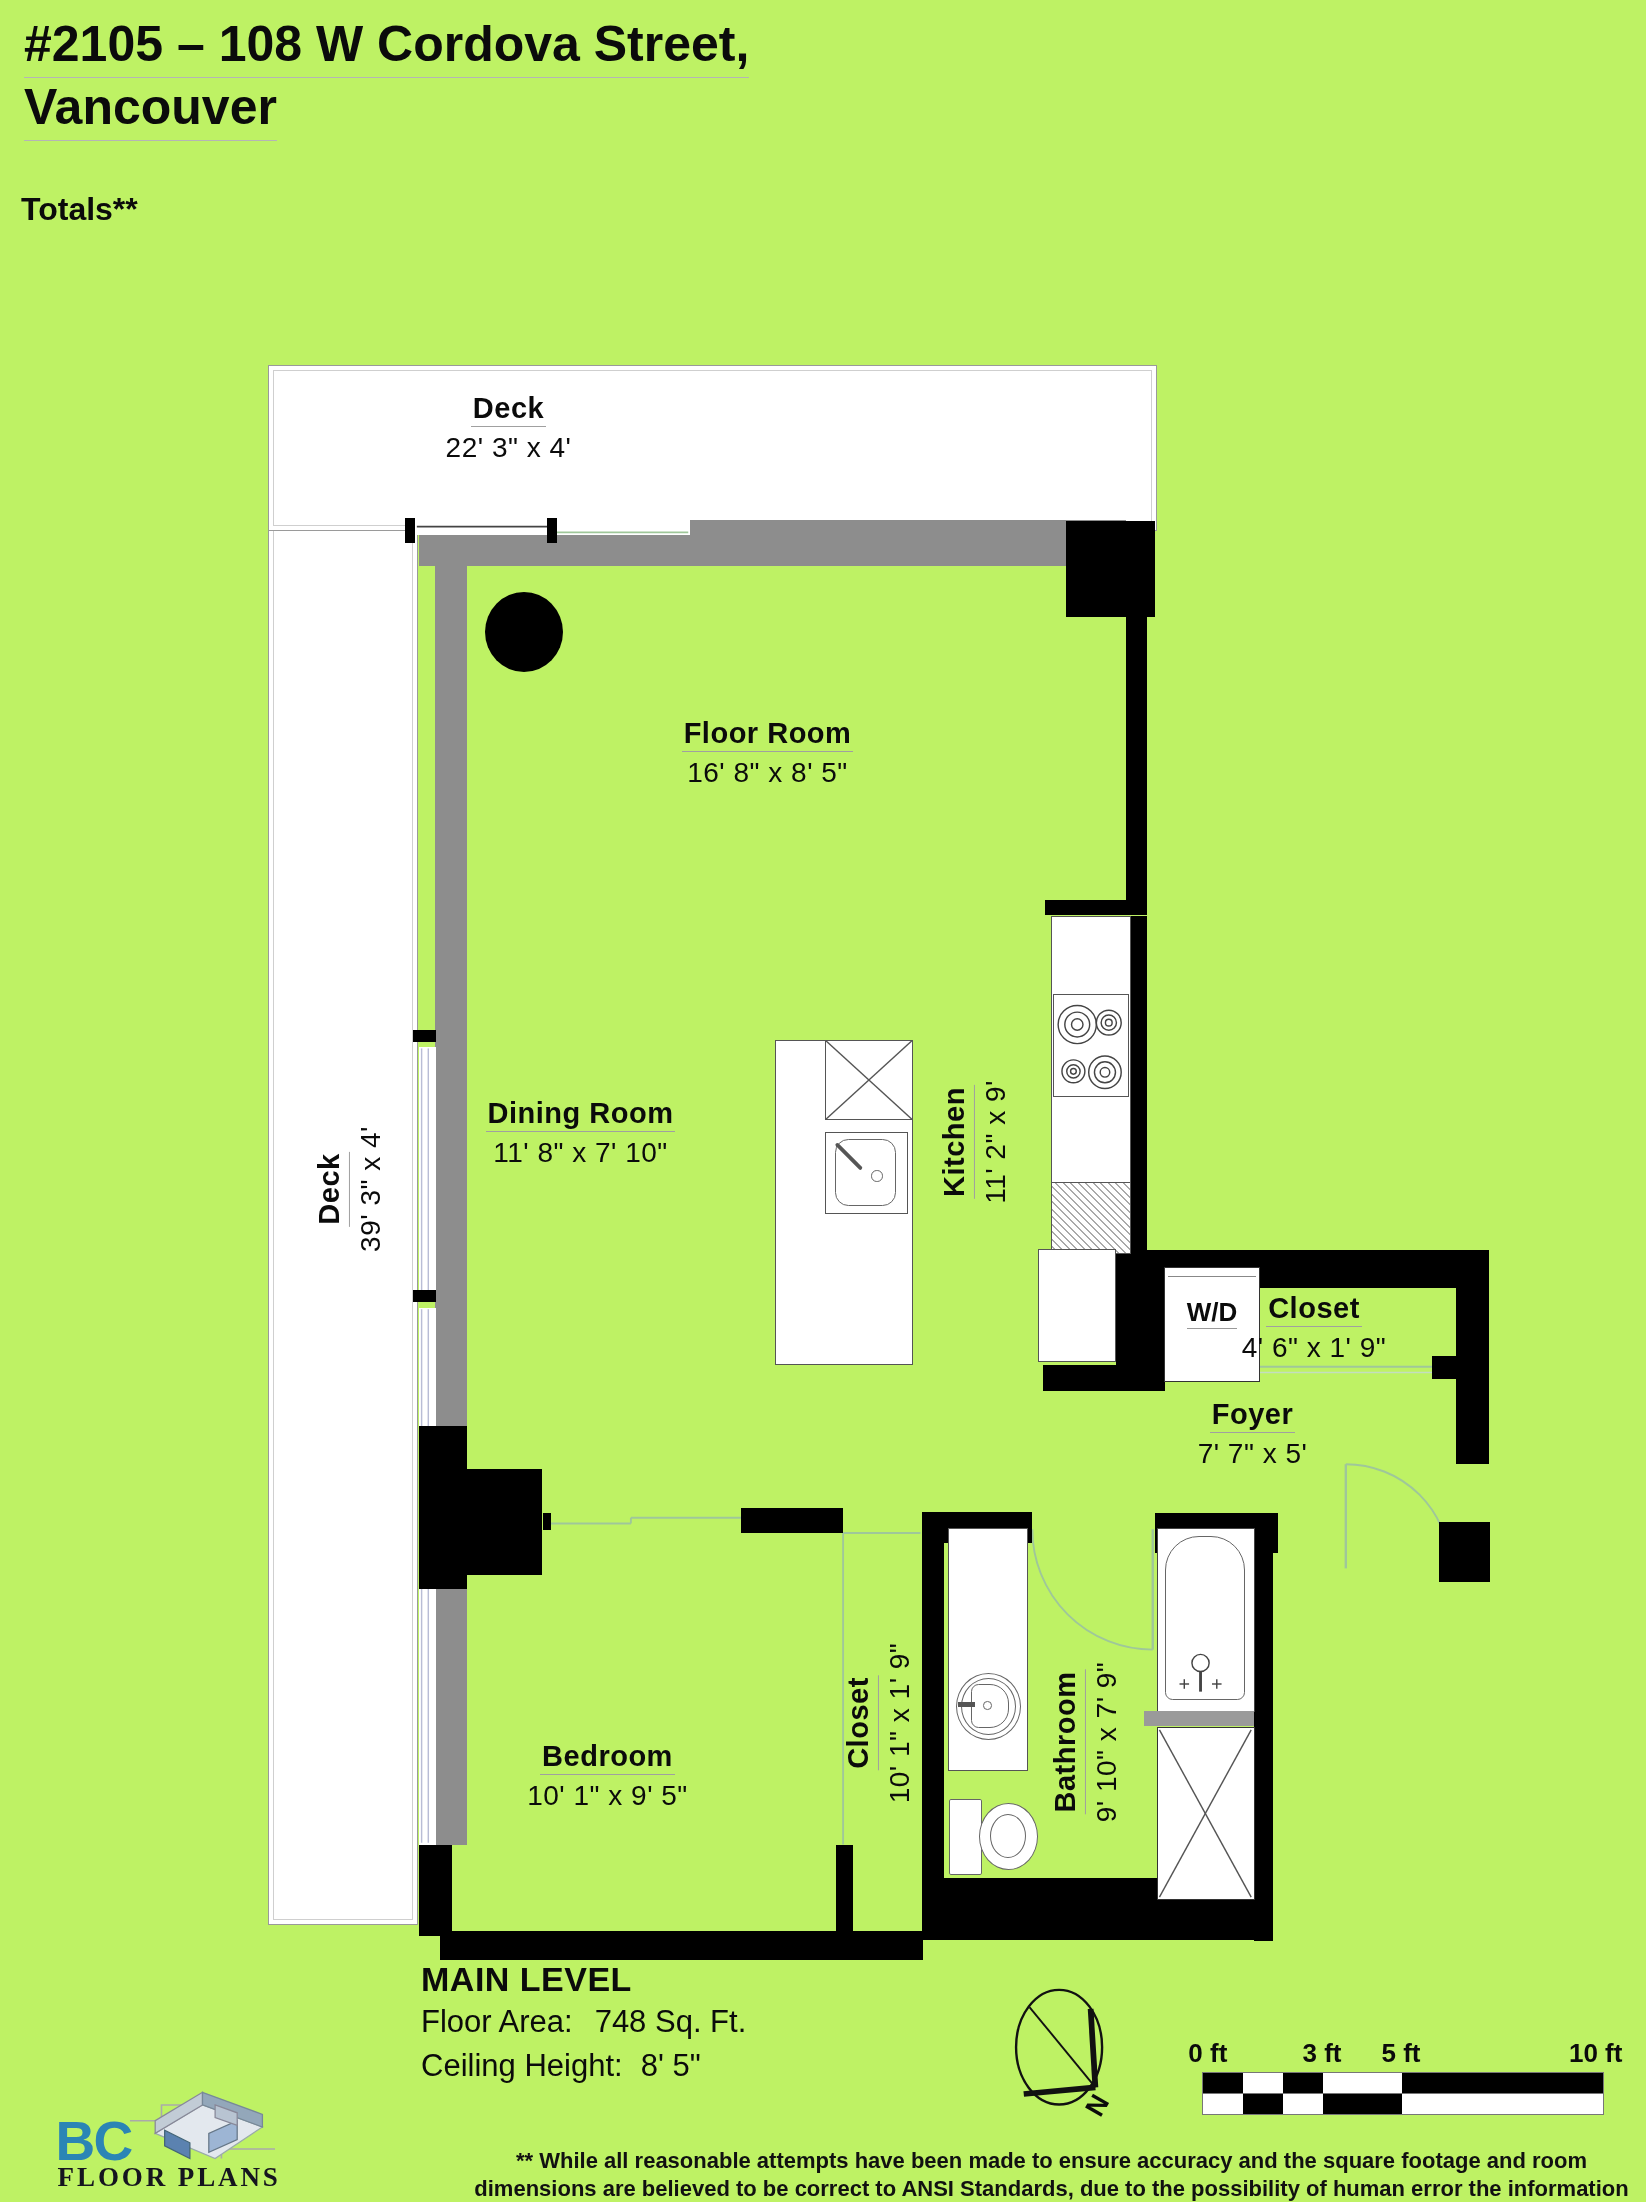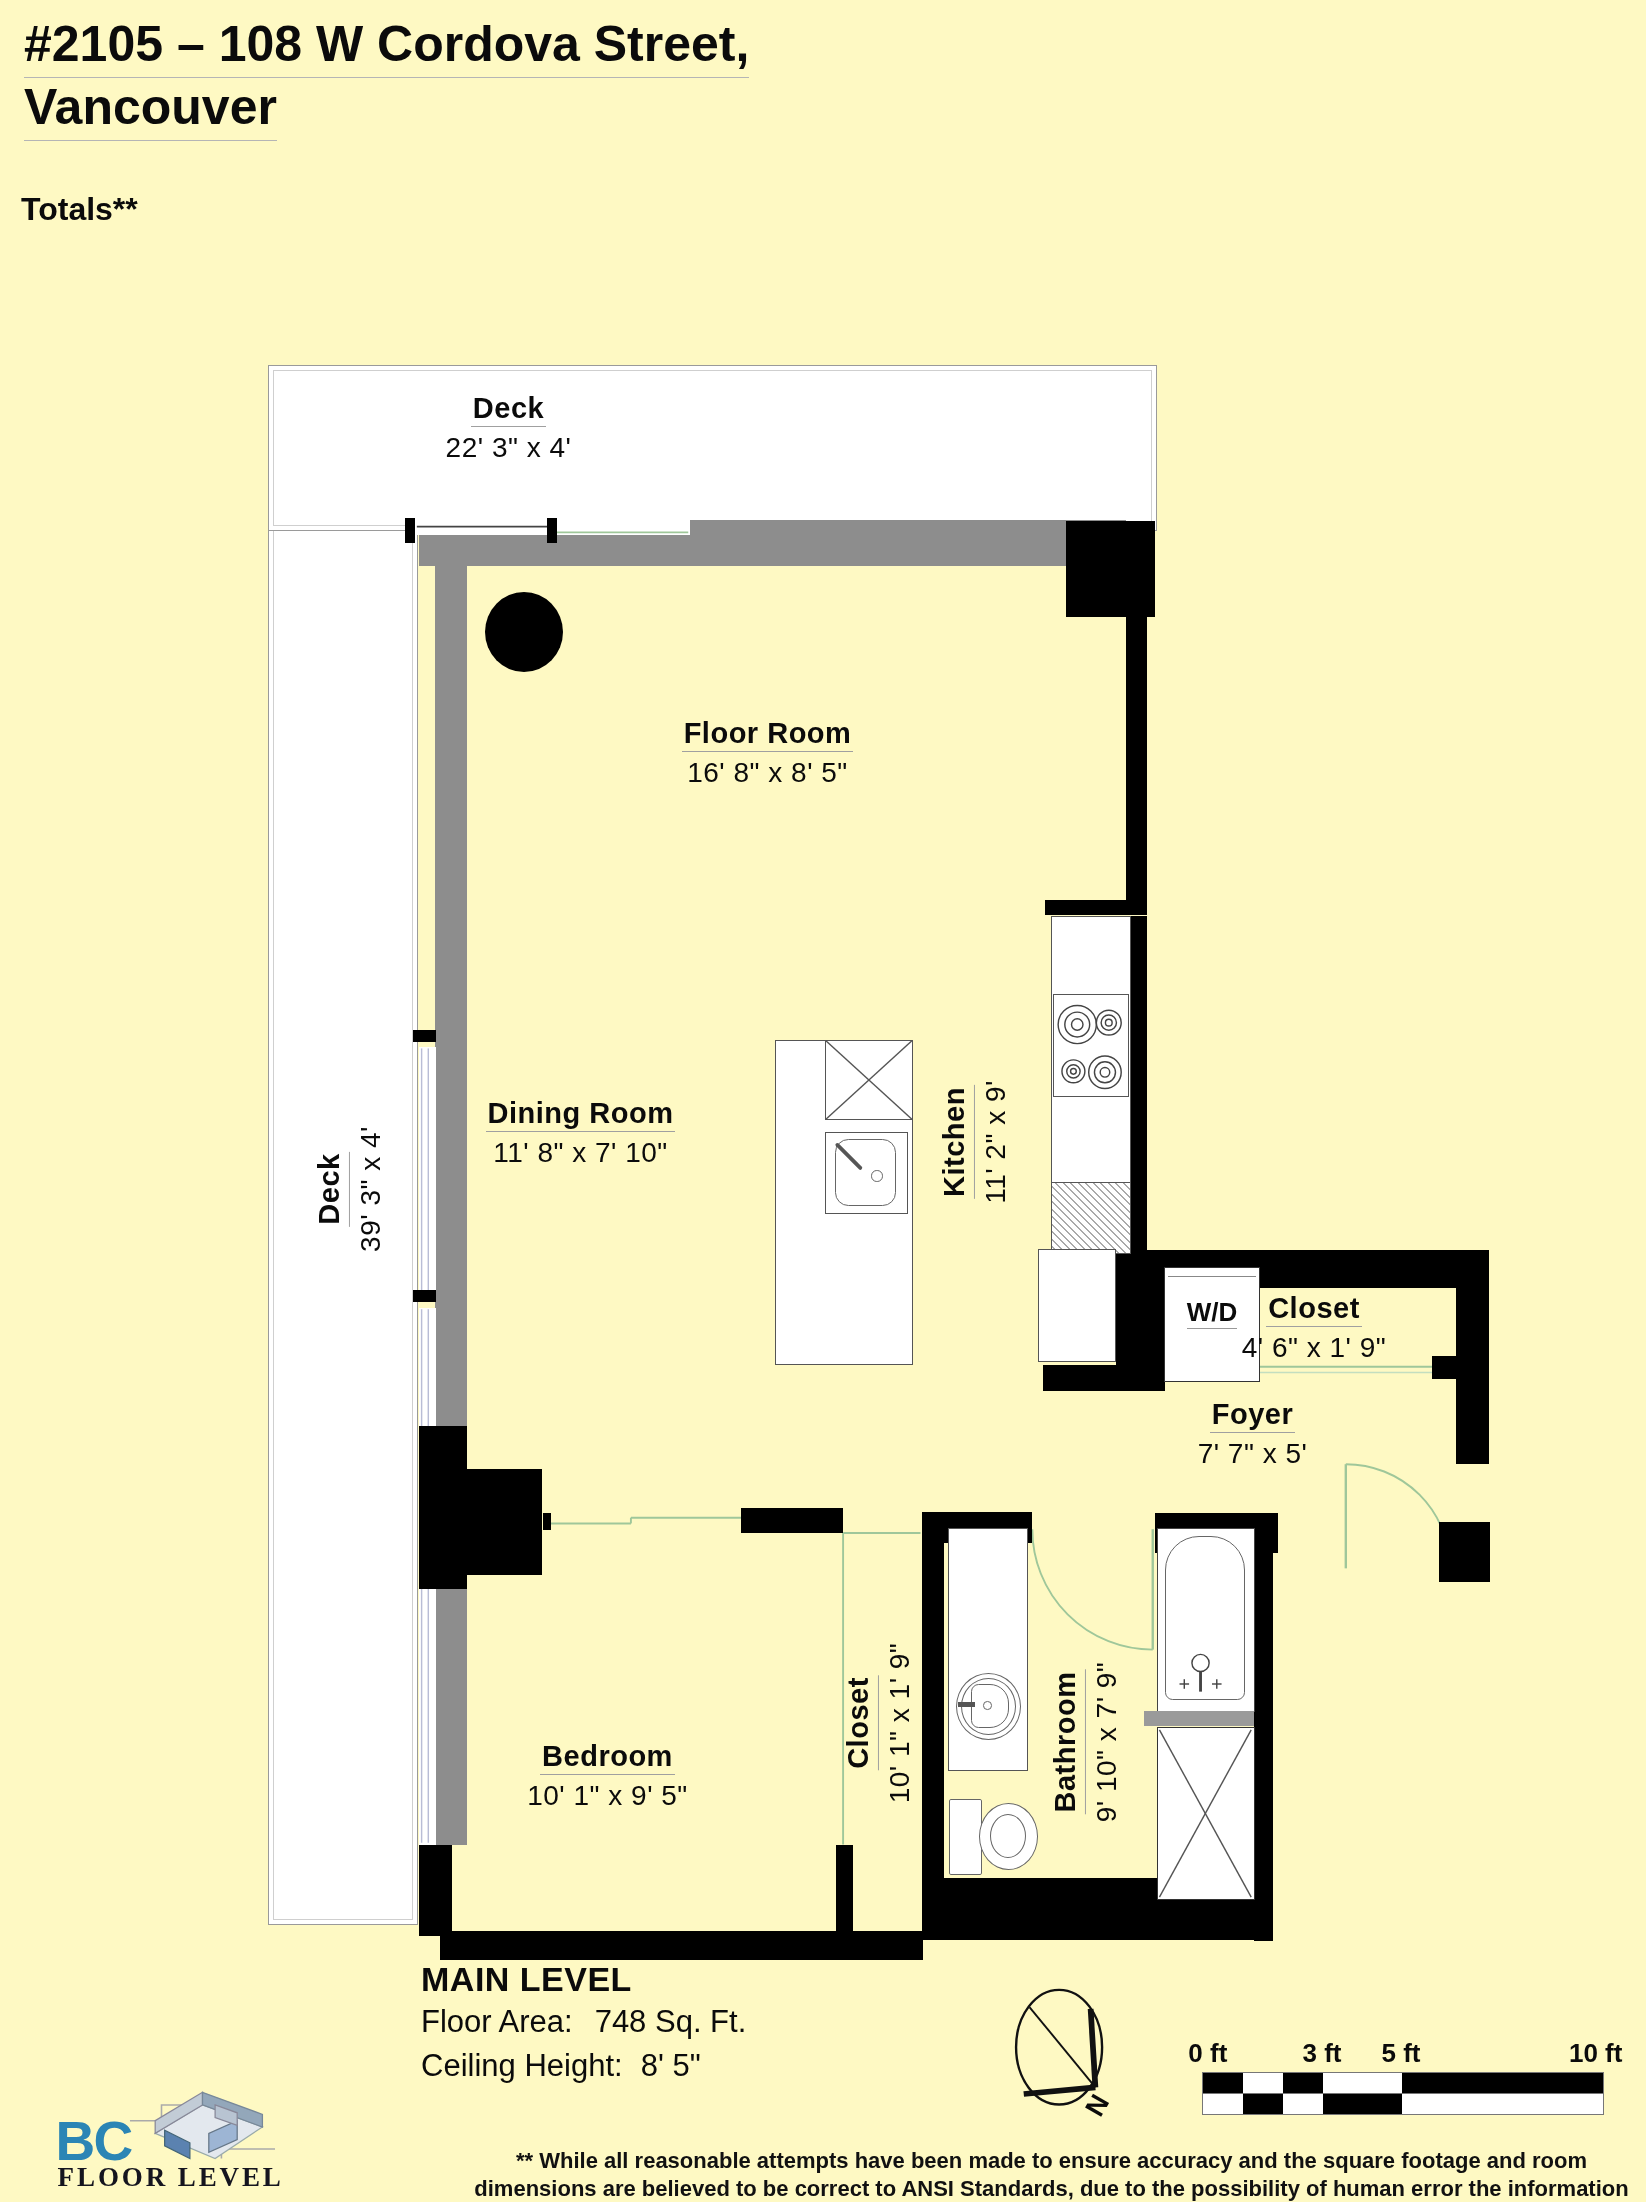--- a/index.html
+++ b/index.html
@@ -1,16 +1,16 @@
 <!DOCTYPE html>
 <html><head>
 <meta charset="utf-8">
 <style>
   html,body{margin:0;padding:0;background:#fff;}
-  #canvas{position:relative;width:1647px;height:2202px;background:#fef9c3;overflow:hidden;
+  #canvas{position:relative;width:1647px;height:2202px;background:#bef264;overflow:hidden;
           font-family:"Liberation Sans",sans-serif;color:#0b0b0b;}
   .abs{position:absolute;}
   .w{position:absolute;background:#000;}
   .gw{position:absolute;background:#8d8d8d;}
   .deck{position:absolute;background:#fff;border:1.9px solid #9a9a9a;box-sizing:border-box;}
   .deck:after{content:"";position:absolute;left:3.8px;top:3.8px;right:3.8px;bottom:3.8px;border:1px solid #cfcfcf;}
   .fx{position:absolute;background:#fff;border:1.4px solid #555;box-sizing:border-box;}
   .fxl{position:absolute;background:#fff;border:1.4px solid #666;box-sizing:border-box;}
   .hatch{position:absolute;box-sizing:border-box;border:1.4px solid #555;
          background:repeating-linear-gradient(45deg,#fff 0 3.8px,#aaa 3.8px 5.3px);}
@@ -251,19 +251,19 @@
     <svg style="left:78px;top:1.9px;" width="153" height="82" viewBox="0 0 96 52">
       <polyline points="2,22 22,22 22,12 40,12" fill="none" stroke="#aaa" stroke-width="1"></polyline>
       <polyline points="94,40 60,40 60,46" fill="none" stroke="#aaa" stroke-width="1"></polyline>
       <polygon points="18,30 48,12 86,26 56,46" fill="#e3e8ee" stroke="#9aa" stroke-width="0.8"></polygon>
       <polygon points="18,30 18,22 48,4 48,12" fill="#c2ccd6" stroke="#889" stroke-width="0.8"></polygon>
       <polygon points="48,12 48,4 86,18 86,26" fill="#93a7ba" stroke="#789" stroke-width="0.8"></polygon>
       <polygon points="24,38 24,28 40,36 40,46" fill="#5b82b0" stroke="#467" stroke-width="0.8"></polygon>
       <polygon points="52,42 52,30 70,22 70,34" fill="#9db5d4" stroke="#678" stroke-width="0.8"></polygon>
       <polygon points="56,20 56,12 70,17 70,25" fill="#b8c4d2" stroke="#889" stroke-width="0.8"></polygon>
     </svg>
-    <span class="lbl" style="position:absolute;left:9.6px;top:78px;font-family:'Liberation Serif',serif;font-size:27px;font-weight:bold;letter-spacing:2.9px;color:#15151f;">FLOOR LEVEL</span>
+    <span class="lbl" style="position:absolute;left:9.6px;top:78px;font-family:'Liberation Serif',serif;font-size:27px;font-weight:bold;letter-spacing:2.9px;color:#15151f;">FLOOR PLANS</span>
   </div>
 
   <div class="abs" style="left:459px;top:2147px;width:1185px;text-align:center;font-size:22px;font-weight:bold;line-height:28px;color:#111;">** While all reasonable attempts have been made to ensure accuracy and the square footage and room dimensions are believed to be correct to ANSI Standards, due to the possibility of human error the information cannot be guaranteed. E&amp;O Insured for $1,000,000</div>
 
 </div>
 
 
 </body></html>

